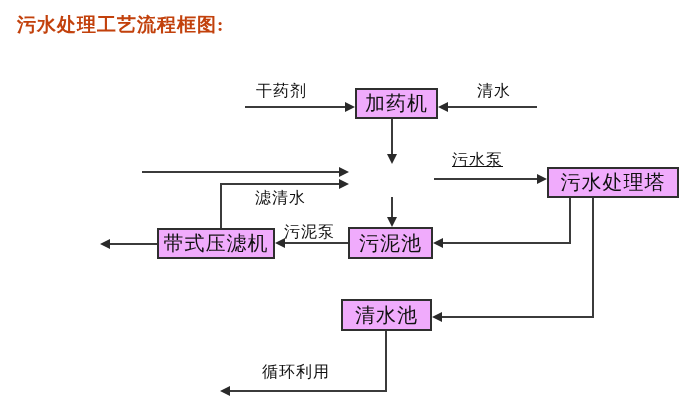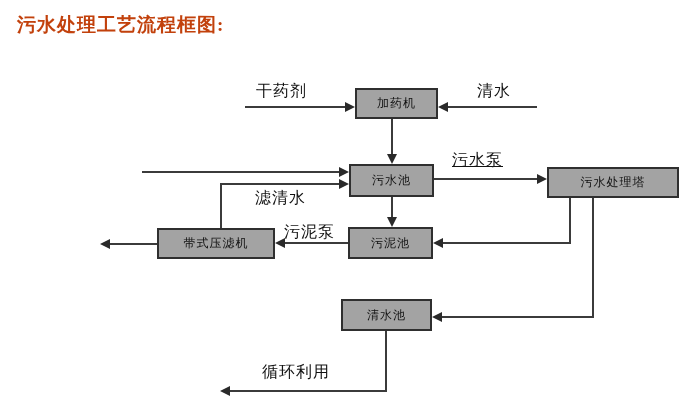--- a/index.html
+++ b/index.html
@@ -5,41 +5,40 @@
   html,body{margin:0;padding:0;background:#fff;}
   .canvas{
     position:relative;width:700px;height:420px;background:#ffffff;overflow:hidden;
     font-family:"Liberation Serif","DejaVu Serif",serif;color:#111;
   }
   .title{
     position:absolute;left:17px;top:12px;font-size:19px;font-weight:bold;
     letter-spacing:1px;color:#c2410c;white-space:nowrap;
   }
   .node{
-    position:absolute;box-sizing:border-box;border:2px solid #2f2f2f;background:#a3a3a3;
+    position:absolute;box-sizing:border-box;border:2px solid #2f2f2f;background:#f0abfc;
     display:flex;align-items:center;justify-content:center;
-    font-size:12px;color:#111;white-space:nowrap;letter-spacing:1px;
+    font-size:20px;color:#111;white-space:nowrap;letter-spacing:1px;
   }
   .lbl{position:absolute;font-size:16px;color:#111;white-space:nowrap;letter-spacing:1px;}
   .hline{position:absolute;height:2px;background:#3b3b3b;}
   .vline{position:absolute;width:2px;background:#3b3b3b;}
   .arr{position:absolute;width:0;height:0;}
   .arr.r{border-top:5px solid transparent;border-bottom:5px solid transparent;border-left:10px solid #2a2a2a;}
   .arr.l{border-top:5px solid transparent;border-bottom:5px solid transparent;border-right:10px solid #2a2a2a;}
   .arr.d{border-left:5px solid transparent;border-right:5px solid transparent;border-top:10px solid #2a2a2a;}
 </style>
 </head>
 <body>
 
 <div class="canvas">
 
   <div class="title">污水处理工艺流程框图:</div>
 
   <div class="node" style="left:355px;top:88px;width:83px;height:31px;">加药机</div>
-  <div class="node" style="left:349px;top:164px;width:85px;height:33px;">污水池</div>
   <div class="node" style="left:547px;top:167px;width:132px;height:31px;text-align:right;">污水处理塔</div>
   <div class="node" style="left:348px;top:227px;width:85px;height:32px;">污泥池</div>
   <div class="node" style="left:157px;top:228px;width:118px;height:31px;">带式压滤机</div>
   <div class="node" style="left:341px;top:299px;width:91px;height:32px;">清水池</div>
 
   <div class="lbl" style="left:256px;top:81px;">干药剂</div>
   <div class="lbl" style="left:477px;top:81px;">清水</div>
   <div class="lbl" style="left:255px;top:188px;">滤清水</div>
   <div class="lbl" style="left:452px;top:150px;text-decoration:underline;">污水泵</div>
   <div class="lbl" style="left:284px;top:222px;">污泥泵</div>

